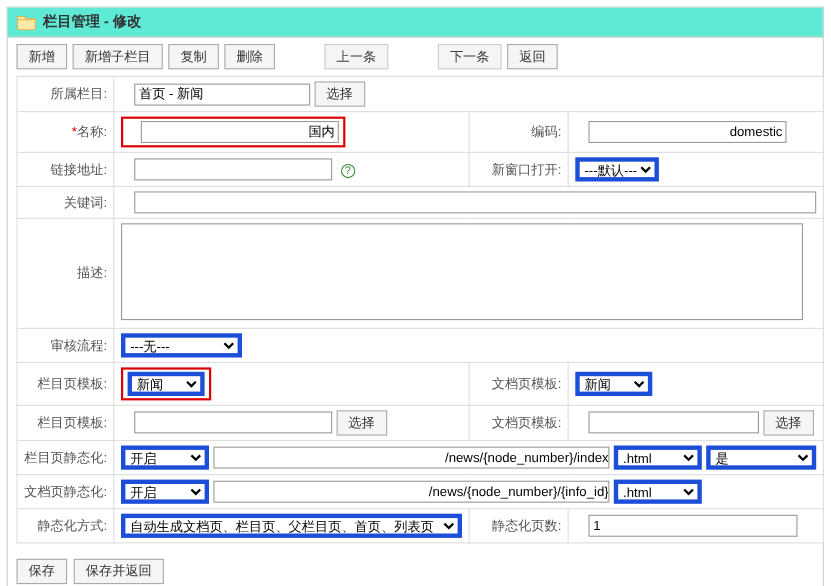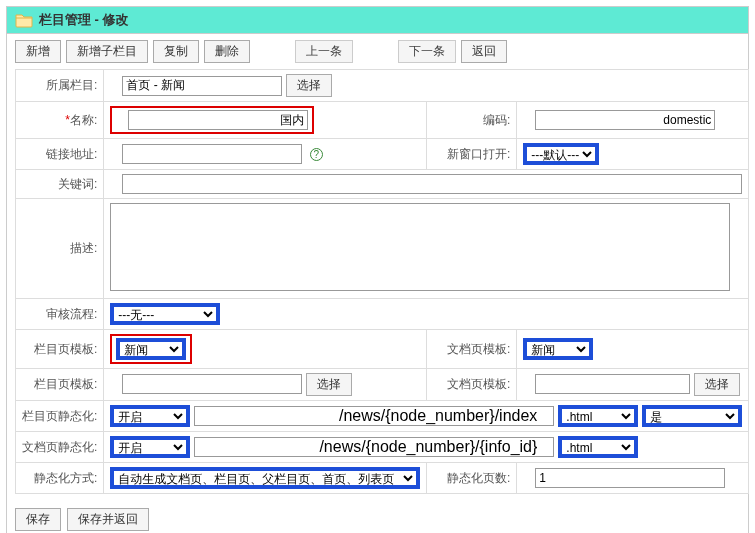--- a/index.html
+++ b/index.html
@@ -96,21 +96,21 @@
     display:inline-flex;
     align-items:center;justify-content:center;
     font-size:10px;
     margin-left:4px;
   }
   .footer {
     padding:6px 8px;
     display:flex;gap:6px;
   }
   .row-flex { display:flex; align-items:center; gap:4px; width:100%; }
-  .path-input { flex:1; border:1px solid #999; height:20px; padding:1px 16px; font-size:16px; text-align:right;}
+  .path-input { flex:1; border:1px solid #999; height:20px; padding:1px 0; font-size:12px; text-align:right;}
 </style>
 </head>
 <body>
 
 <div class="panel">
   <div class="panel-header">
     <span class="folder-icon">
       <svg width="18" height="16" viewBox="0 0 18 16">
         <path d="M1 3 h6 l2 2 h8 v9 a1 1 0 0 1 -1 1 h-14 a1 1 0 0 1 -1 -1 z" fill="#ffe9a8" stroke="#e0b44a"></path>
         <path d="M1 6 h16" stroke="#e0b44a"></path>

